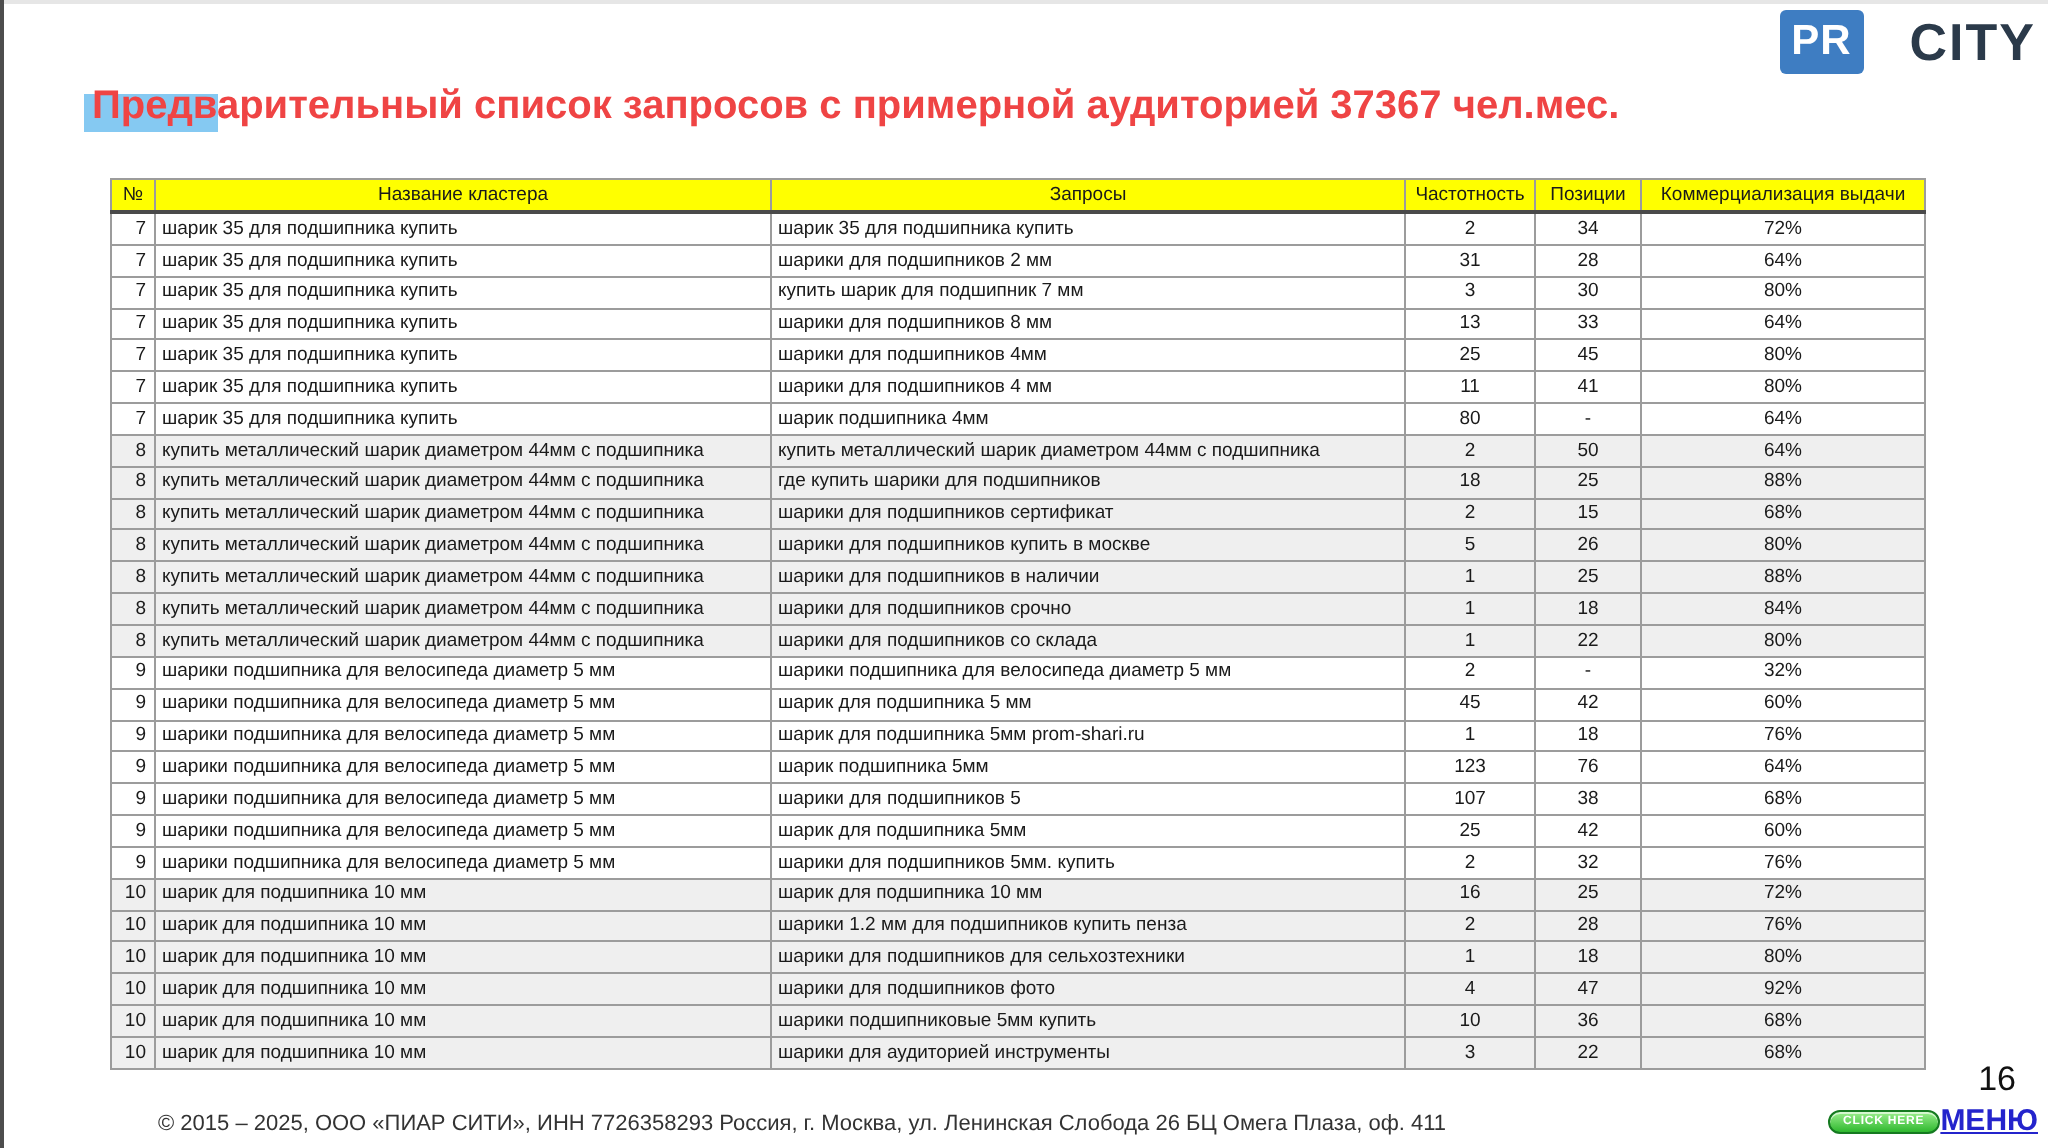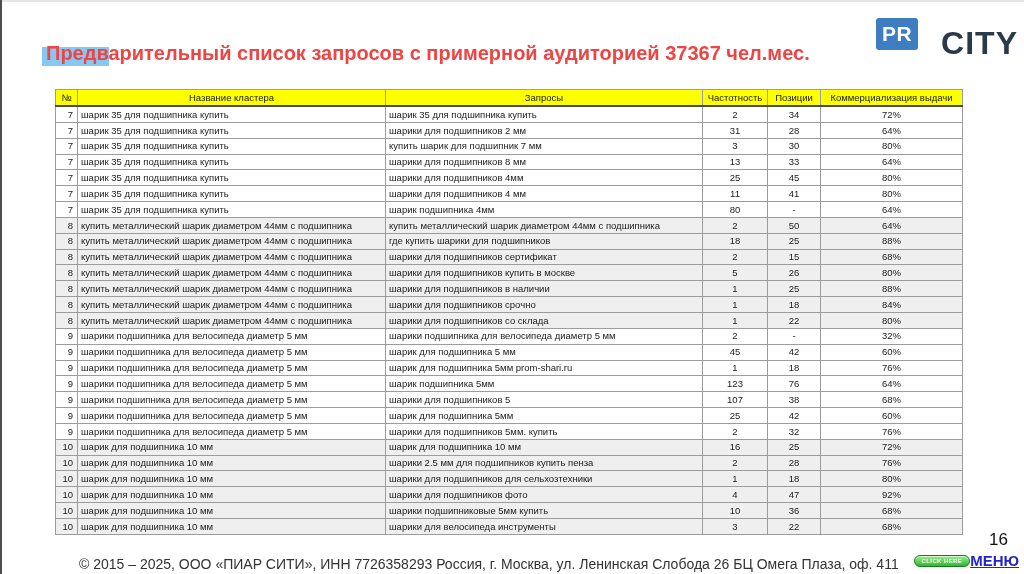--- a/index.html
+++ b/index.html
@@ -10,21 +10,21 @@
   .edge-left{position:absolute;left:0;top:0;width:2px;height:574px;background:#4d4d4d;}
   .edge-top{position:absolute;left:0;top:0;width:1024px;height:2px;background:#e6e6e6;}
 
   
   .logo{position:absolute;top:5px;right:6px;display:flex;align-items:center;gap:23px;}
   .logo-pr{
     background:#3e7dc2;color:#fff;font-weight:bold;font-size:21px;
     width:42px;height:32px;display:flex;align-items:center;justify-content:center;
     border-radius:3px;letter-spacing:0.5px;
   }
-  .logo-city{color:#2b3a4a;font-weight:bold;font-size:32px;letter-spacing:1px;margin-top:20px;}
+  .logo-city{color:#2b3a4a;font-weight:bold;font-size:26px;letter-spacing:1px;}
 
   
   .title-highlight{position:absolute;left:42px;top:47px;width:67px;height:19px;background:#85c9f2;}
   .page-title{
     position:absolute;left:46px;top:42px;width:940px;
     font-size:20px;font-weight:bold;color:#ef4444;z-index:2;
   }
 
   
   .tbl-wrap{position:absolute;left:55px;top:89px;}
@@ -34,21 +34,21 @@
     background:#ffff00;height:15px;font-weight:normal;text-align:center;
     border-bottom:2px solid #4a4a4a;padding:0 2px;
   }
   tbody td{height:14.85px;padding:0 3px;background:#ffffff;}
   tbody tr.shaded td{background:#efefef;}
   td.c0{text-align:right;padding-right:4px;}
   td.c1,td.c2{text-align:left;}
   td.c3,td.c4,td.c5{text-align:center;}
 
   
-  .footer-copy{position:absolute;left:68px;top:556px;font-size:14px;color:#333;padding-left:11px;}
+  .footer-copy{position:absolute;left:68px;top:556px;font-size:11px;color:#333;padding-left:11px;}
   .page-number{position:absolute;right:16px;top:530px;font-size:17px;color:#111;}
   .footer-right{position:absolute;right:5px;top:552px;display:flex;align-items:center;gap:0;}
   .click-here{
     display:inline-block;padding:2px 7px;border-radius:8px;
     background:linear-gradient(#9bef8d,#2eb82e);border:1px solid #157a20;
     color:#fff;font-size:6px;font-weight:bold;letter-spacing:0.4px;cursor:pointer;
     box-shadow:inset 0 1px 0 rgba(255,255,255,.6);
   }
   .menu-link{font-size:15px;font-weight:bold;color:#2424cc;text-decoration:underline;cursor:pointer;}
 </style>
@@ -260,21 +260,21 @@
             <td class="c0">10</td>
             <td class="c1">шарик для подшипника 10 мм</td>
             <td class="c2">шарик для подшипника 10 мм</td>
             <td class="c3">16</td>
             <td class="c4">25</td>
             <td class="c5">72%</td>
           </tr>
           <tr class="shaded">
             <td class="c0">10</td>
             <td class="c1">шарик для подшипника 10 мм</td>
-            <td class="c2">шарики 2.5 мм для подшипников купить пенза</td>
+            <td class="c2">шарики 1.2 мм для подшипников купить пенза</td>
             <td class="c3">2</td>
             <td class="c4">28</td>
             <td class="c5">76%</td>
           </tr>
           <tr class="shaded">
             <td class="c0">10</td>
             <td class="c1">шарик для подшипника 10 мм</td>
             <td class="c2">шарики для подшипников для сельхозтехники</td>
             <td class="c3">1</td>
             <td class="c4">18</td>
@@ -292,21 +292,21 @@
             <td class="c0">10</td>
             <td class="c1">шарик для подшипника 10 мм</td>
             <td class="c2">шарики подшипниковые 5мм купить</td>
             <td class="c3">10</td>
             <td class="c4">36</td>
             <td class="c5">68%</td>
           </tr>
           <tr class="shaded">
             <td class="c0">10</td>
             <td class="c1">шарик для подшипника 10 мм</td>
-            <td class="c2">шарики для велосипеда инструменты</td>
+            <td class="c2">шарики для аудиторией инструменты</td>
             <td class="c3">3</td>
             <td class="c4">22</td>
             <td class="c5">68%</td>
           </tr>
         </tbody>
     </table>
   </div>
 
   <div class="footer-copy">© 2015 – 2025, ООО «ПИАР СИТИ», ИНН 7726358293 Россия, г. Москва, ул. Ленинская Слобода 26 БЦ Омега Плаза, оф. 411</div>
   <div class="page-number">16</div>

